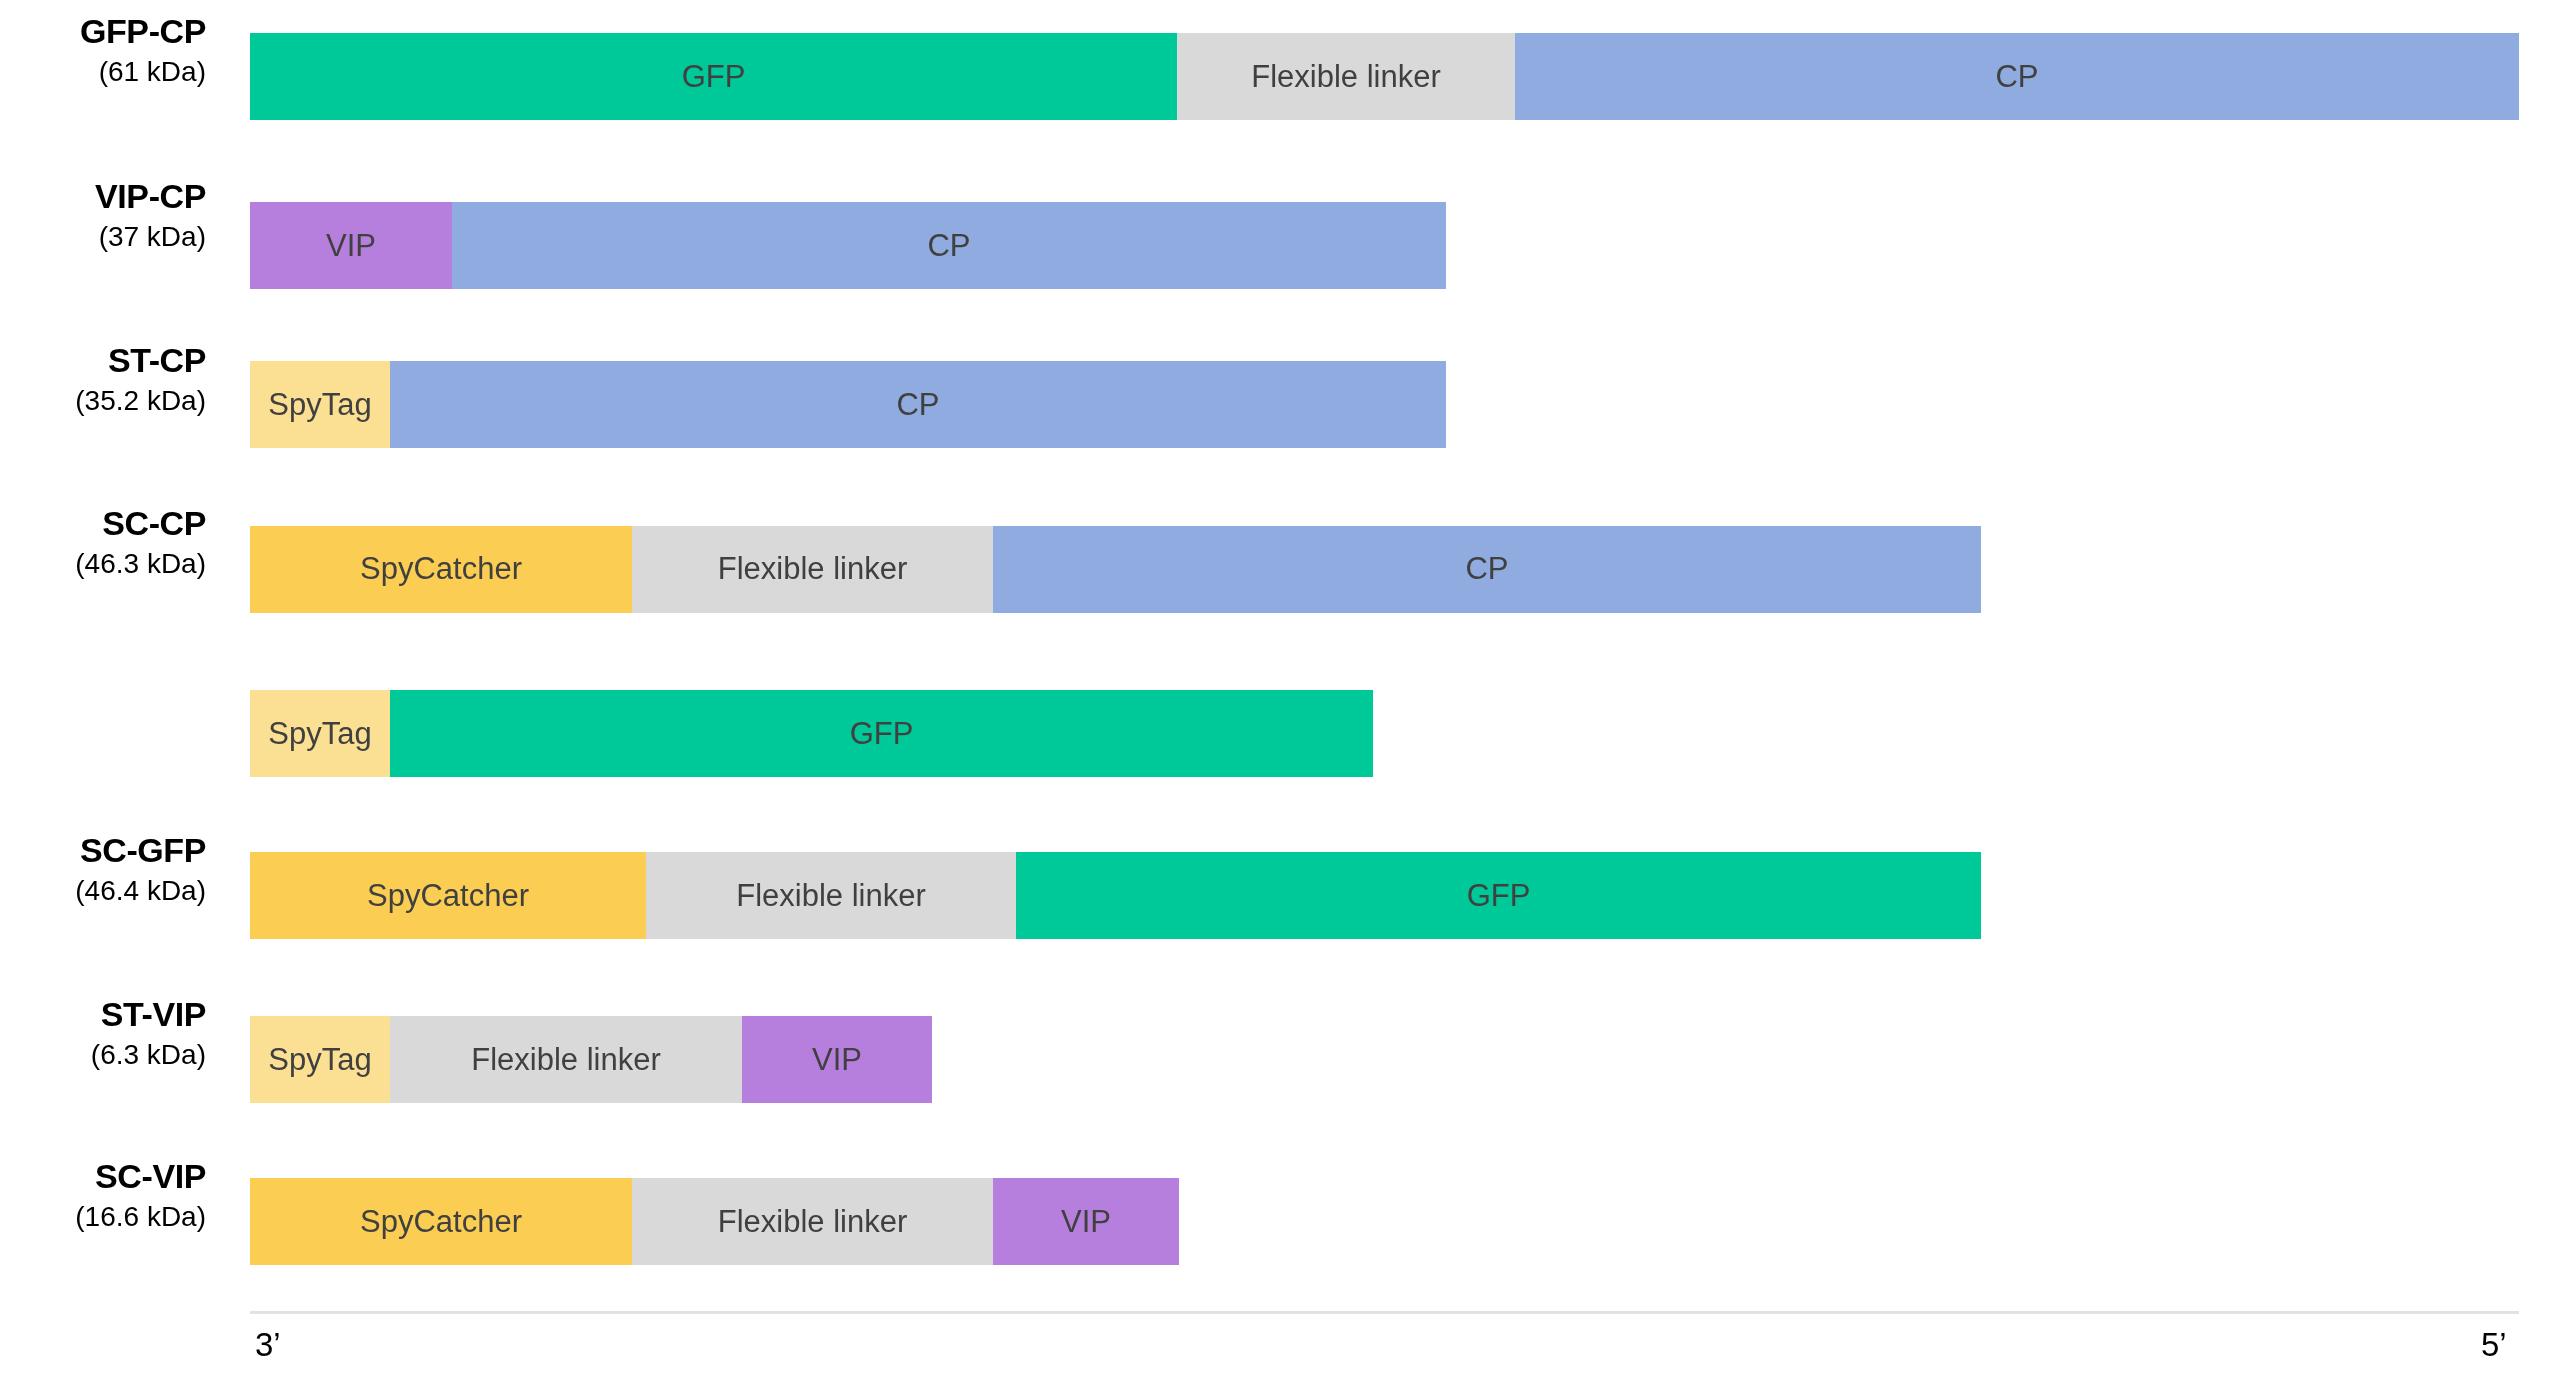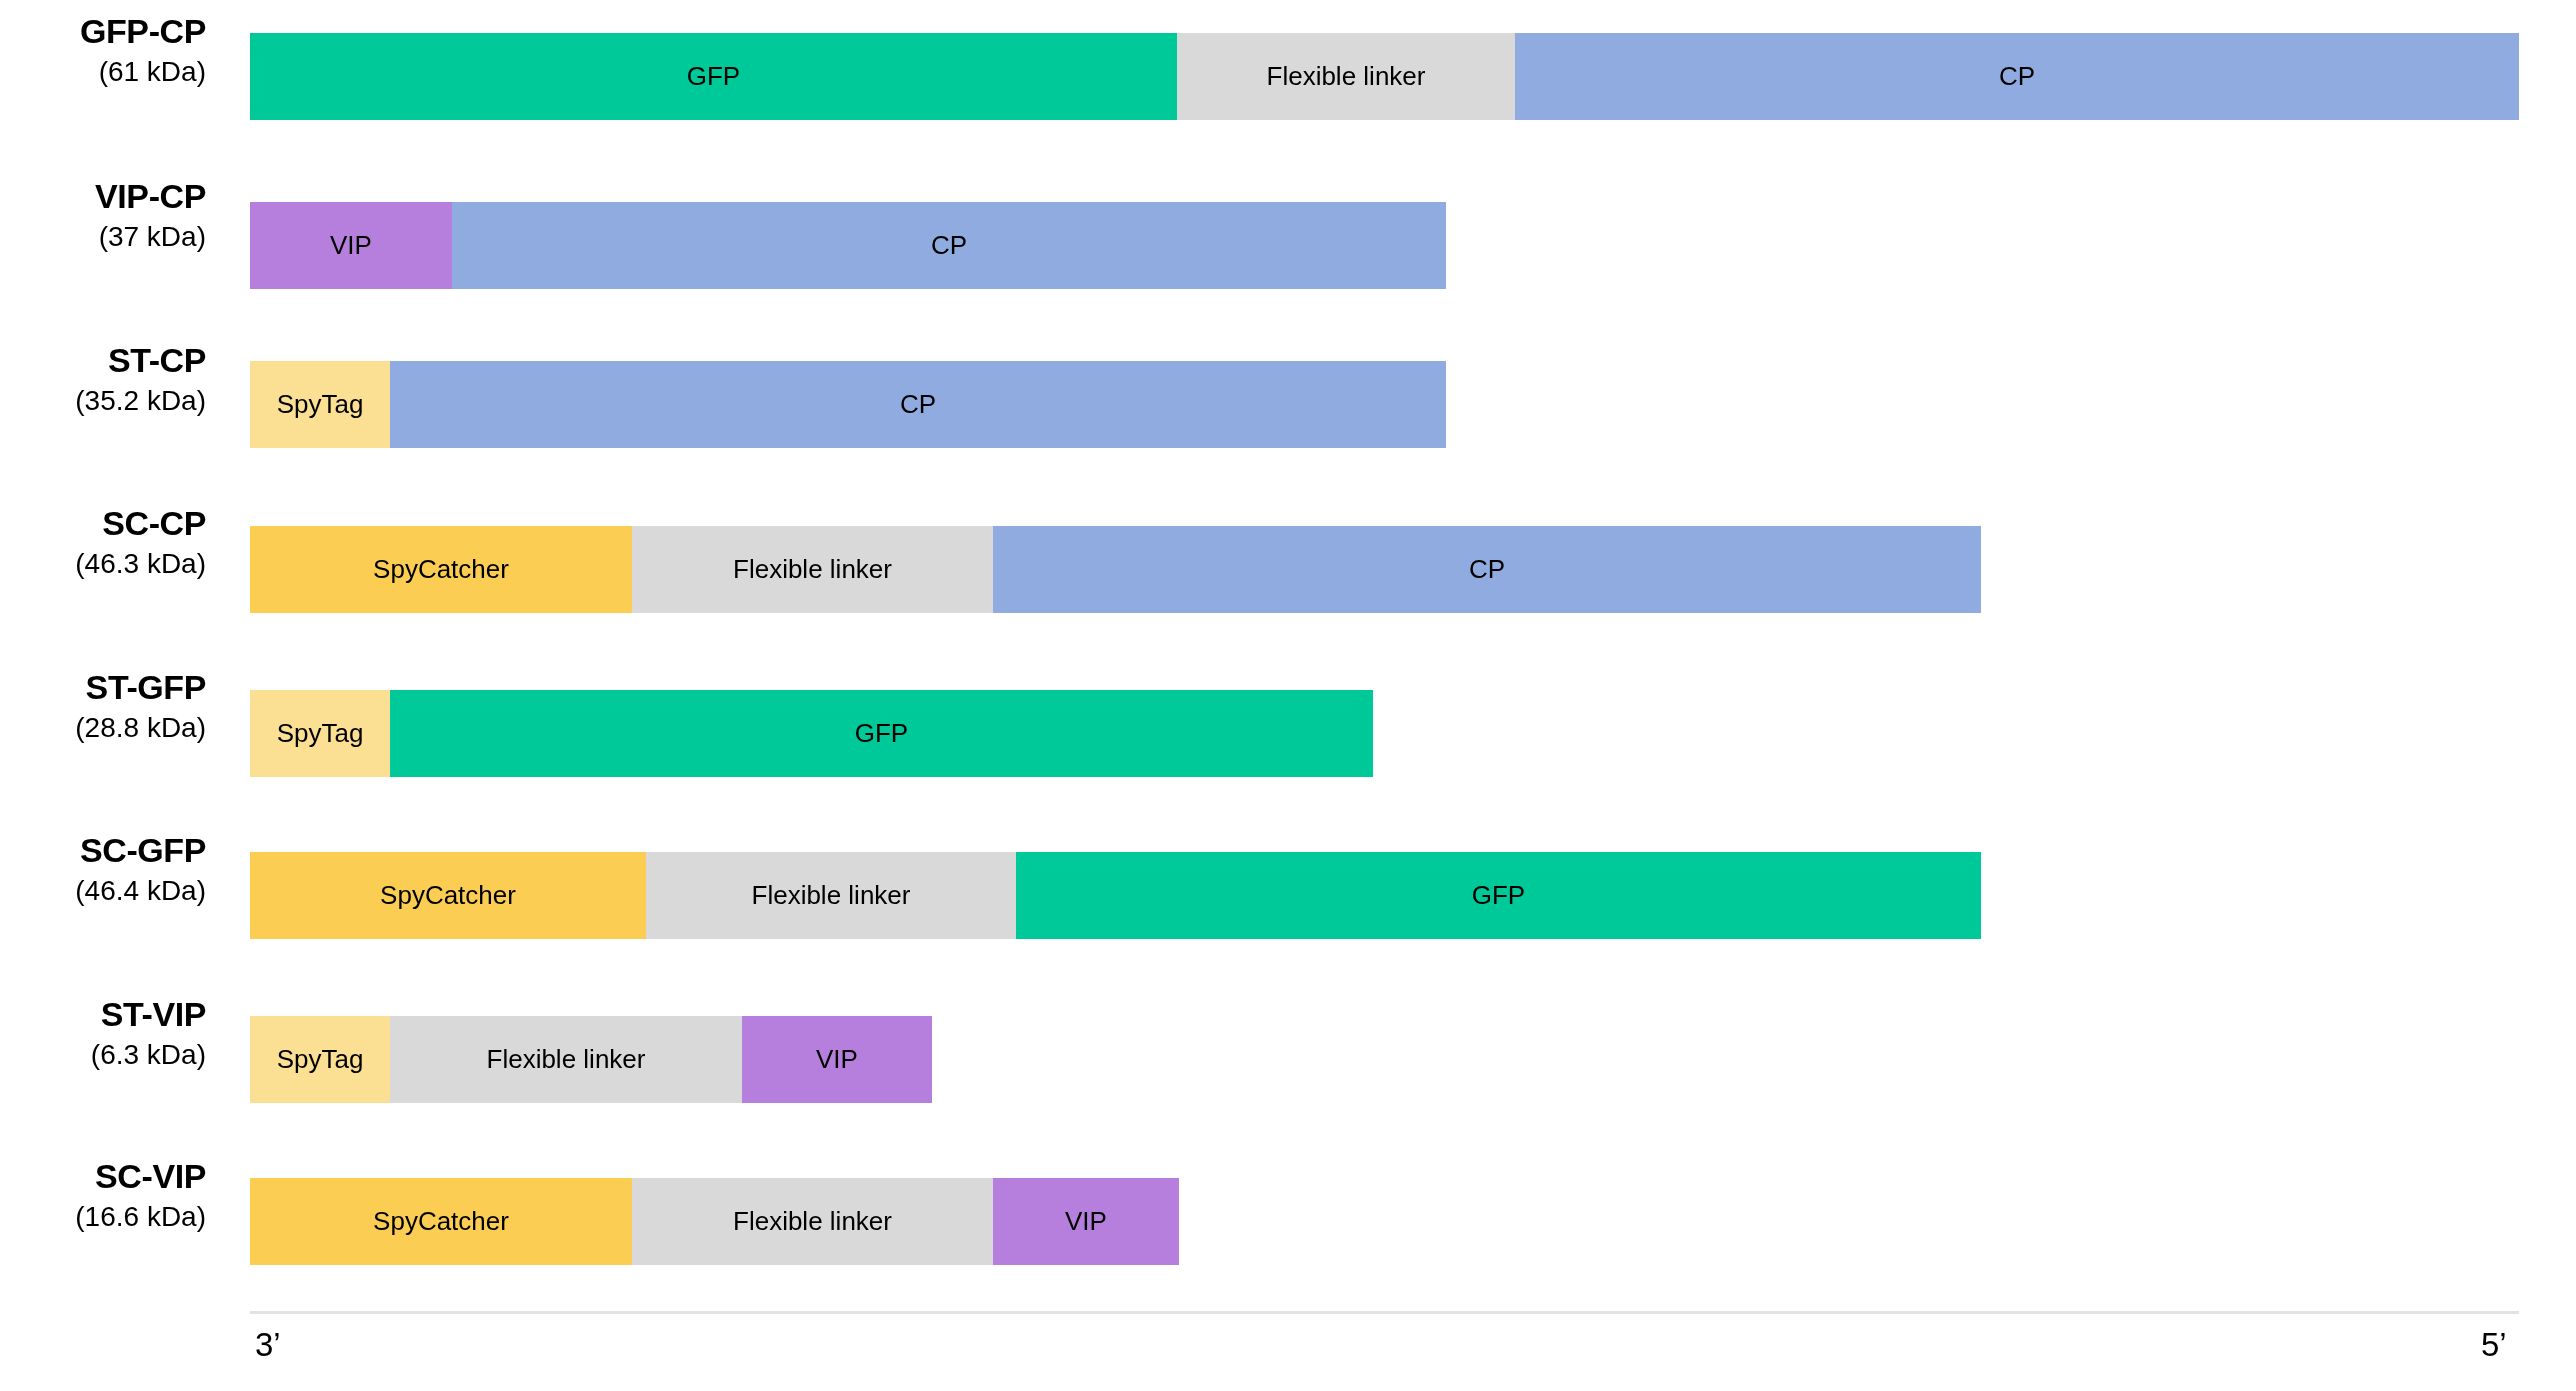--- a/index.html
+++ b/index.html
@@ -53,22 +53,22 @@
     position: absolute;
     height: 87px;
     display: flex;
     flex-direction: row;
     align-items: stretch;
   }
   .seg {
     display: flex;
     align-items: center;
     justify-content: center;
-    font-size: 26px;
-    color: #000000;
+    font-size: 31px;
+    color: #404040;
     overflow: hidden;
     white-space: nowrap;
     box-sizing: border-box;
     text-align: right;
   }
 
   .axis-line {
     position: absolute;
     height: 3.3px;
     background: #e2e2e2;
@@ -121,24 +121,20 @@
           <div class="label-name">SC-CP</div>
           <div class="label-mass">(46.3 kDa)</div>
         </div>
         <div class="bar" style="left: 250px; top: 19.6px;">
           <div class="seg" style="width: 382px; background: rgb(251, 205, 82);">SpyCatcher</div>
           <div class="seg" style="width: 361px; background: rgb(217, 217, 217);">Flexible linker</div>
           <div class="seg" style="width: 988px; background: rgb(143, 171, 223);">CP</div>
         </div>
       </div>
       <div class="row" style="top: 670px;">
-        <div class="label-block">
-          <div class="label-name">ST-GFP</div>
-          <div class="label-mass">(28.8 kDa)</div>
-        </div>
         <div class="bar" style="left: 250px; top: 20.4px;">
           <div class="seg" style="width: 140px; background: rgb(251, 223, 146);">SpyTag</div>
           <div class="seg" style="width: 983px; background: rgb(0, 201, 153);">GFP</div>
         </div>
       </div>
       <div class="row" style="top: 833px;">
         <div class="label-block">
           <div class="label-name">SC-GFP</div>
           <div class="label-mass">(46.4 kDa)</div>
         </div>

